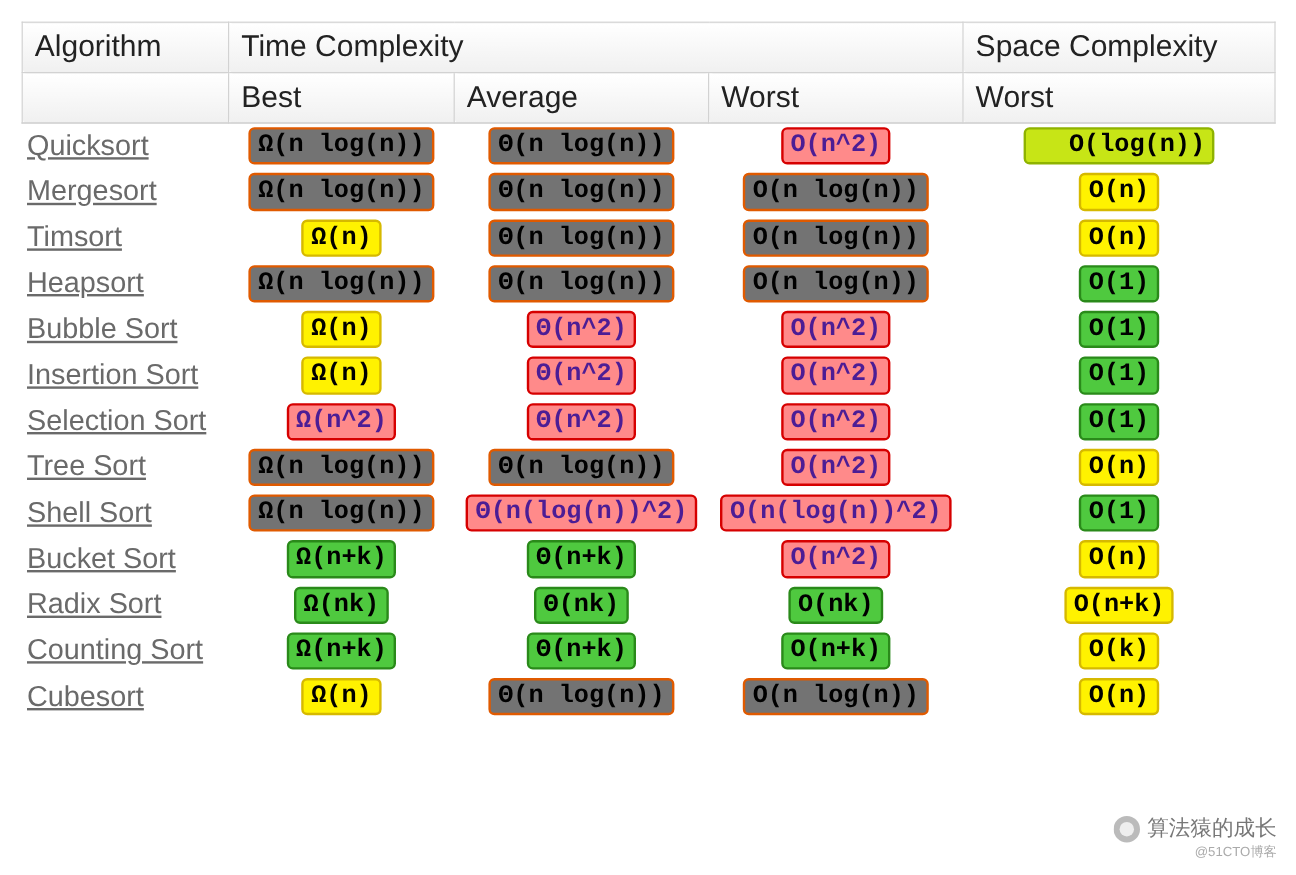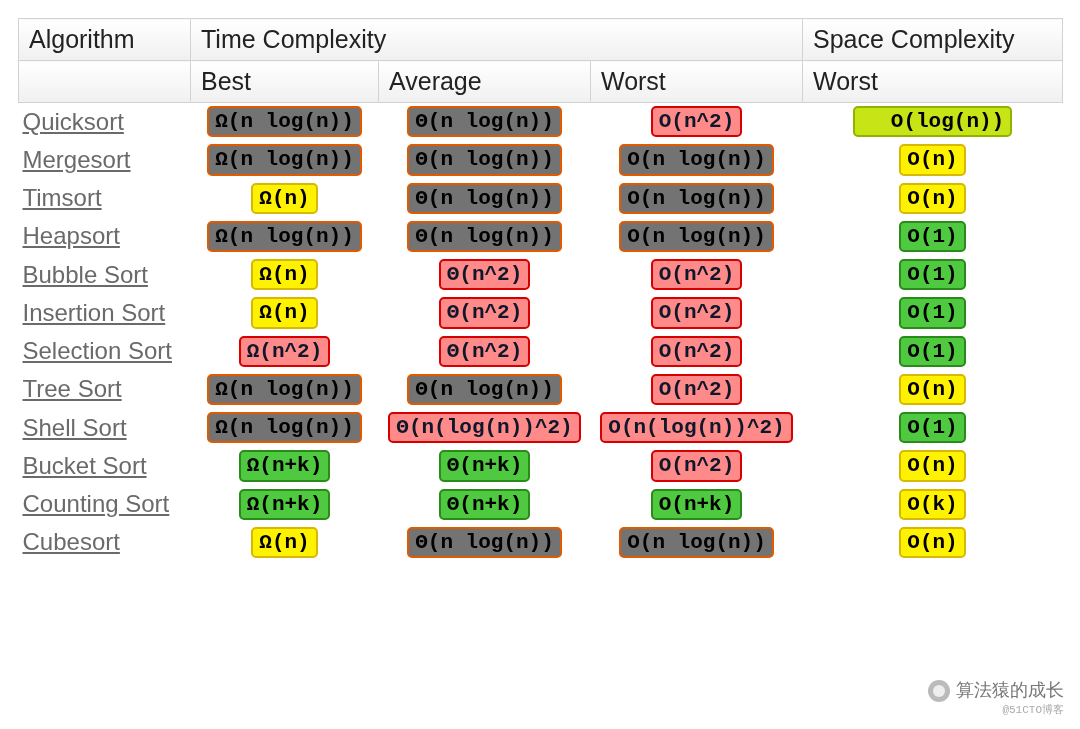--- a/index.html
+++ b/index.html
@@ -55,38 +55,37 @@
     border-width: 2px;
     border-style: solid;
     border-radius: 5px;
     line-height: 1.25;
     white-space: nowrap;
   }
   .c-yellow       { background:#fff200; border-color:#d6b900; color:#000; }
   .c-yellow-green { background:#c7e516; border-color:#8fb300; color:#000;padding-left:36px; }
   .c-green        { background:#4fc93f; border-color:#2a8a1a; color:#000; }
   .c-orange       { background:#737373; border-color:#e05a00; color:#000; }
-  .c-red          { background:#ff8a8a; border-color:#d60000; color:#0f172a; }
+  .c-red          { background:#ff8a8a; border-color:#d60000; color:#4c1d95; }
 
   .watermark {
     position: fixed;
     right: 16px;
     bottom: 12px;
     font-size: 18px;
     color: #777;
     pointer-events: none;
     font-family: sans-serif;
     margin-top: 38px;
   }
   .watermark .small {
     display:block;
     font-size:11px;
     color:#aaa;
     text-align:right;
-    font-family:Liberation Mono, monospace;
   }
   .wm-icon {
     display:inline-block;
     width:22px; height:22px;
     border-radius:50%;
     background:#bbb;
     vertical-align:middle;
     margin-right:6px;
     position:relative;
   }
@@ -189,20 +188,27 @@
         <td><span class="chip c-green">O(1)</span></td>
       </tr>
       <tr>
         <td class="name"><a href="#" class="alg">Bucket Sort</a></td>
         <td><span class="chip c-green">Ω(n+k)</span></td>
         <td><span class="chip c-green">Θ(n+k)</span></td>
         <td><span class="chip c-red">O(n^2)</span></td>
         <td><span class="chip c-yellow">O(n)</span></td>
       </tr>
       <tr>
+        <td class="name"><a href="#" class="alg">Radix Sort</a></td>
+        <td><span class="chip c-green">Ω(nk)</span></td>
+        <td><span class="chip c-green">Θ(nk)</span></td>
+        <td><span class="chip c-green">O(nk)</span></td>
+        <td><span class="chip c-yellow">O(n+k)</span></td>
+      </tr>
+      <tr>
         <td class="name"><a href="#" class="alg">Counting Sort</a></td>
         <td><span class="chip c-green">Ω(n+k)</span></td>
         <td><span class="chip c-green">Θ(n+k)</span></td>
         <td><span class="chip c-green">O(n+k)</span></td>
         <td><span class="chip c-yellow">O(k)</span></td>
       </tr>
       <tr>
         <td class="name"><a href="#" class="alg">Cubesort</a></td>
         <td><span class="chip c-yellow">Ω(n)</span></td>
         <td><span class="chip c-orange">Θ(n log(n))</span></td>

